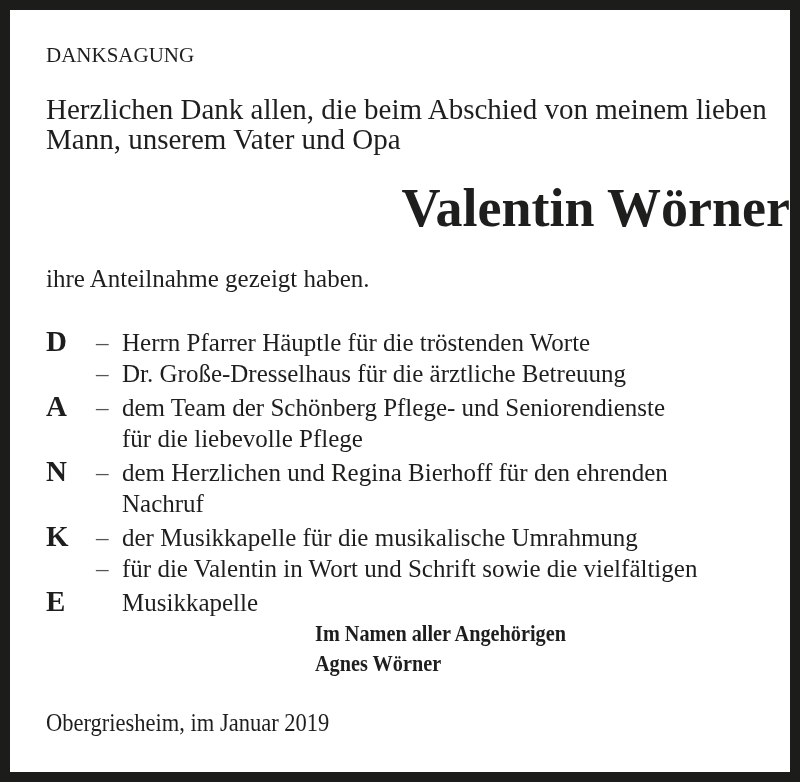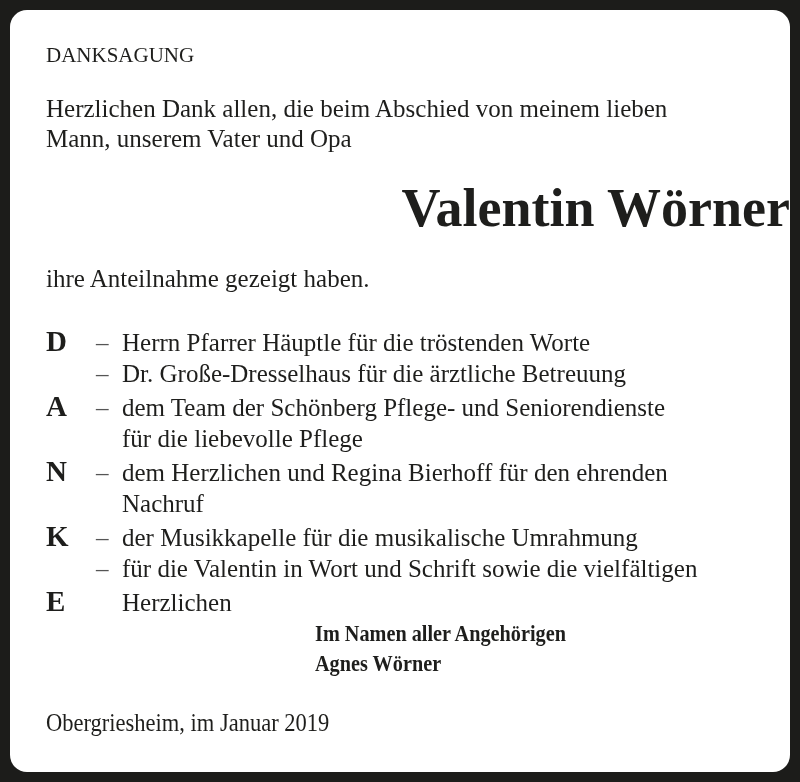--- a/index.html
+++ b/index.html
@@ -9,26 +9,25 @@
     font-family: "Liberation Serif", "DejaVu Serif", serif;
     color: #1e1e1c;
     position: relative;
     overflow: hidden;
   }
   .card {
     position: absolute;
     left: 10px; top: 10px;
     width: 780px; height: 762px;
     background: #ffffff;
-    border-radius: 17px;
   }
   .abs { position: absolute; white-space: nowrap; }
   .head-left { left: 36px; top: 33px; font-size: 21px; }
   .head-right { right: 35px; top: 33px; font-size: 21px; }
-  .intro { left: 36px; top: 84px; font-size: 25px; line-height: 30px; }
+  .intro { left: 36px; top: 84px; font-size: 29px; line-height: 30px; }
   .name {
     left: 0; width: 780px; text-align: right;
     top: 168px; font-size: 54px; font-weight: bold; line-height: 60px;
   }
   .shown { left: 36px; top: 255px; font-size: 25px; text-align: center; }
   .thanks { left: 36px; top: 315px; font-size: 25px; line-height: 32.5px; }
   .row { display: flex; height: 32.5px; align-items: baseline; }
   .letter { width: 50px; font-weight: bold; font-size: 29px; }
   .dash { width: 26px; color: #555; }
   .txt { }
@@ -88,21 +87,21 @@
       <span class="txt">der Musikkapelle für die musikalische Umrahmung</span>
     </div>
     <div class="row">
       <span class="letter"></span>
       <span class="dash">–</span>
       <span class="txt">für die Valentin in Wort und Schrift sowie die vielfältigen</span>
     </div>
     <div class="row">
       <span class="letter">E</span>
       <span class="dash"></span>
-      <span class="txt">Herzlichen</span>
+      <span class="txt">Musikkapelle</span>
     </div>
   </div>
 
   <div class="abs sig">
     <div>Im Namen aller Angehörigen</div>
     <div>Agnes Wörner</div>
   </div>
 
   <div class="abs place">Obergriesheim, im Januar 2019</div>
 </div>

